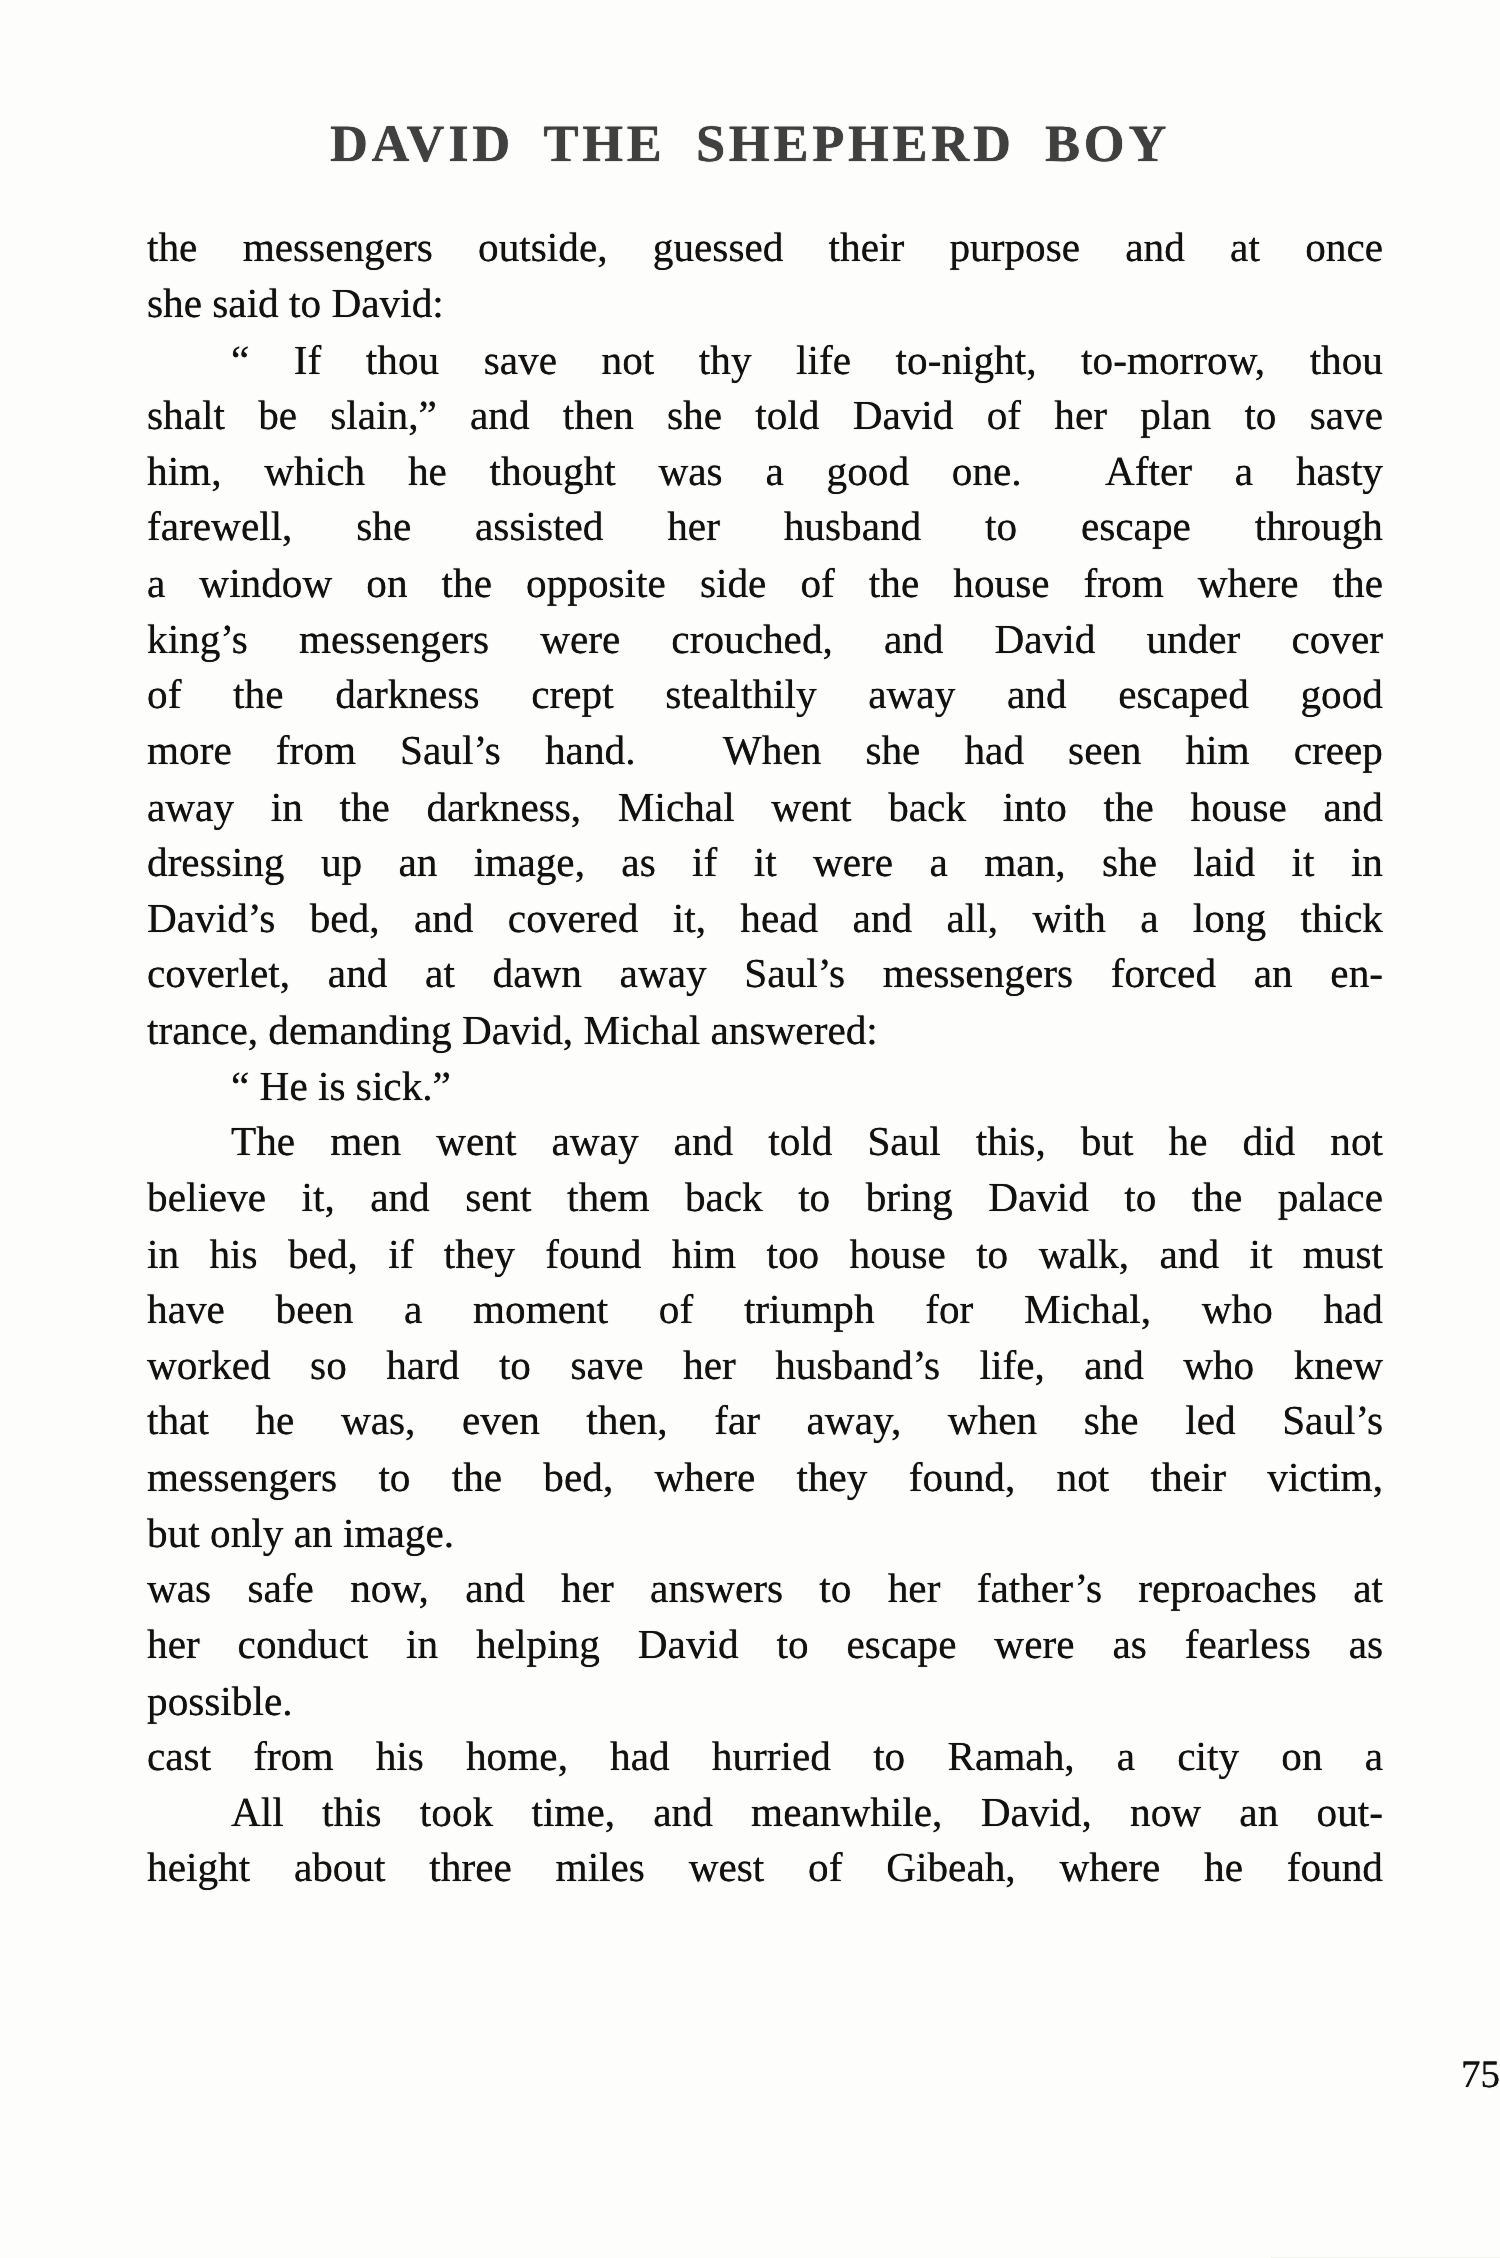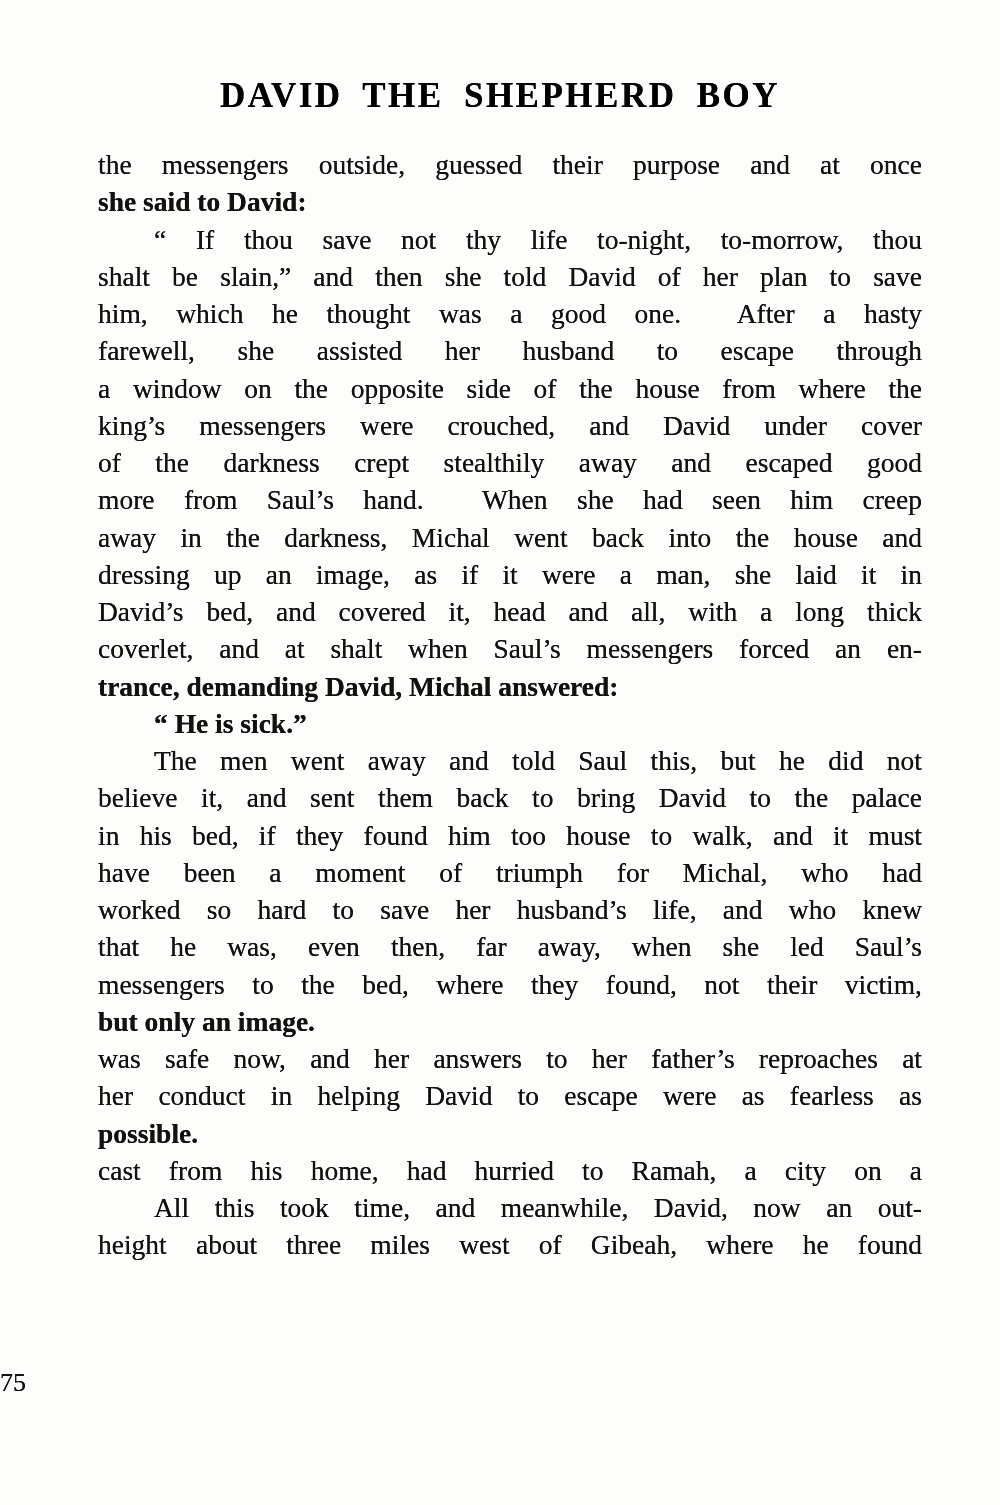--- a/index.html
+++ b/index.html
@@ -20,52 +20,51 @@
   .page-title {
     position: absolute;
     top: 76px;
     left: 0;
     width: 100%;
     text-align: center;
     font-size: 35px;
     font-weight: bold;
     letter-spacing: 2.5px;
     word-spacing: 9px;
-    color: #000000;
+    color: #404040;
     text-shadow: 0 0 0.6px #1a1a1a;
   }
   .body-text {
     position: absolute;
     top: 146px;
     left: 98px;
     width: 824px;
     font-size: 27.5px;
     line-height: 37.25px;
     text-shadow: 0 0 0.5px #222;
   }
   .line {
     height: 37.25px;
     white-space: normal;
     text-align: justify;
     text-align-last: justify;
   }
   .line.no-just {
     text-align: right;
     text-align-last: left;
-    font-weight: bold;
   }
   .line.indent {
     padding-left: 56px;
   }
   .page-number {
     position: absolute;
     top: 1368px;
     left: 0;
     width: 100%;
-    text-align: left;
+    text-align: right;
     font-size: 26px;
     text-shadow: 0 0 0.5px #222;
   }
 </style>
 </head>
 <body>
 
 <div class="page">
   <div class="page-title">DAVID THE SHEPHERD BOY</div>
 
@@ -76,21 +75,21 @@
       <div class="line">shalt be slain,” and then she told David of her plan to save</div>
       <div class="line">him, which he thought was a good one.&nbsp; After a hasty</div>
       <div class="line">farewell, she assisted her husband to escape through</div>
       <div class="line">a window on the opposite side of the house from where the</div>
       <div class="line">king’s messengers were crouched, and David under cover</div>
       <div class="line">of the darkness crept stealthily away and escaped good</div>
       <div class="line">more from Saul’s hand.&nbsp; When she had seen him creep</div>
       <div class="line">away in the darkness, Michal went back into the house and</div>
       <div class="line">dressing up an image, as if it were a man, she laid it in</div>
       <div class="line">David’s bed, and covered it, head and all, with a long thick</div>
-      <div class="line">coverlet, and at shalt when Saul’s messengers forced an en-</div>
+      <div class="line">coverlet, and at dawn away Saul’s messengers forced an en-</div>
       <div class="line no-just">trance, demanding David, Michal answered:</div>
       <div class="line indent no-just">“ He is sick.”</div>
       <div class="line indent">The men went away and told Saul this, but he did not</div>
       <div class="line">believe it, and sent them back to bring David to the palace</div>
       <div class="line">in his bed, if they found him too house to walk, and it must</div>
       <div class="line">have been a moment of triumph for Michal, who had</div>
       <div class="line">worked so hard to save her husband’s life, and who knew</div>
       <div class="line">that he was, even then, far away, when she led Saul’s</div>
       <div class="line">messengers to the bed, where they found, not their victim,</div>
       <div class="line no-just">but only an image.</div>

